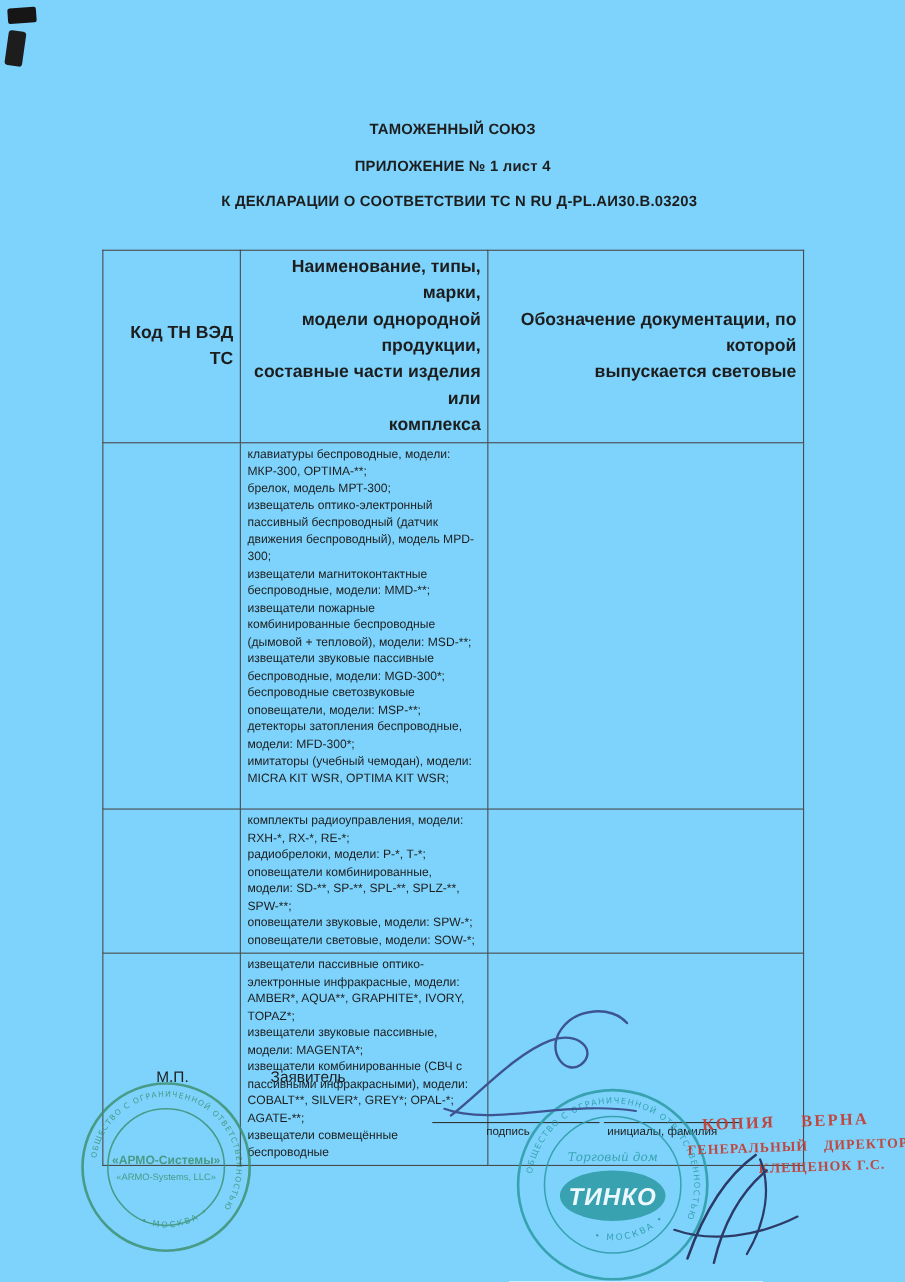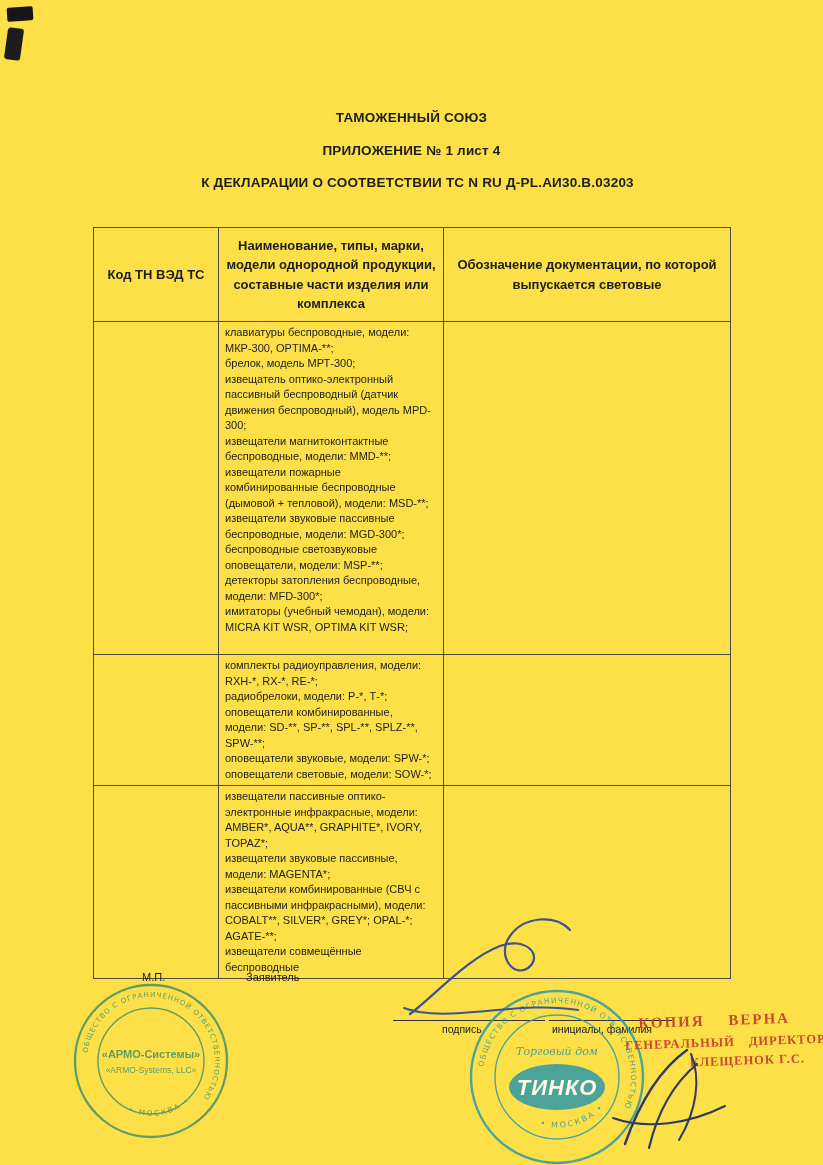--- a/index.html
+++ b/index.html
@@ -1,42 +1,42 @@
 <!DOCTYPE html>
 <html><head>
 <meta charset="utf-8">
 <style>
   html,body{margin:0;padding:0;background:#ffffff;}
   .page{
-    position:relative;width:823px;height:1165px;background:#fde047;
+    position:relative;width:823px;height:1165px;background:#7dd3fc;
     font-family:"Liberation Sans",sans-serif;color:#1d1d1d;overflow:hidden;
   }
   
   .blob1{position:absolute;left:7px;top:7px;width:26px;height:14px;background:#161616;transform:rotate(-4deg);border-radius:2px;}
   .blob2{position:absolute;left:6px;top:28px;width:16px;height:32px;background:#1d1d1d;transform:rotate(8deg);border-radius:3px;}
 
   .title{position:absolute;left:0;width:100%;text-align:center;font-weight:bold;font-size:13.5px;letter-spacing:.2px;}
   .t1{top:110px;} .t2{top:143px;} .t3{top:175px;margin-left:6px;}
 
   table.main{
     position:absolute;left:93px;top:227px;width:637px;
     border-collapse:collapse;table-layout:fixed;
   }
   table.main col.c1{width:125px;} table.main col.c2{width:225px;} table.main col.c3{width:287px;}
   table.main th,table.main td{border:1px solid #4a4a4a;}
   table.main th{
-    height:87px;font-size:13px;font-weight:bold;text-align:center;vertical-align:middle;
+    height:87px;font-size:16px;font-weight:bold;text-align:right;vertical-align:middle;
     white-space:pre-line;line-height:1.5;padding:3px 6px;
   }
   table.main td{
     vertical-align:top;font-size:11px;line-height:15.5px;padding:3px 6px;white-space:pre-line;
   }
   tr.r1 td{height:326px;} tr.r2 td{height:119px;} tr.r3 td{height:166px;}
 
-  .ftext{position:absolute;font-size:11px;}
+  .ftext{position:absolute;font-size:14px;}
   .mp{left:142px;top:971px;}
   .applicant{left:246px;top:971px;text-align:right;}
   .appname{left:528px;top:966px;width:172px;text-align:center;line-height:1.4;}
   .sigline{position:absolute;border-top:1.2px solid #333;height:0;}
   .l1{left:393px;top:1020px;width:152px;}
   .l2{left:549px;top:1020px;width:123px;}
   .caption{position:absolute;font-size:10.5px;color:#222;}
   .cap1{left:402px;top:1023px;padding-left:40px;}
   .cap2{left:552px;top:1023px;}
 

